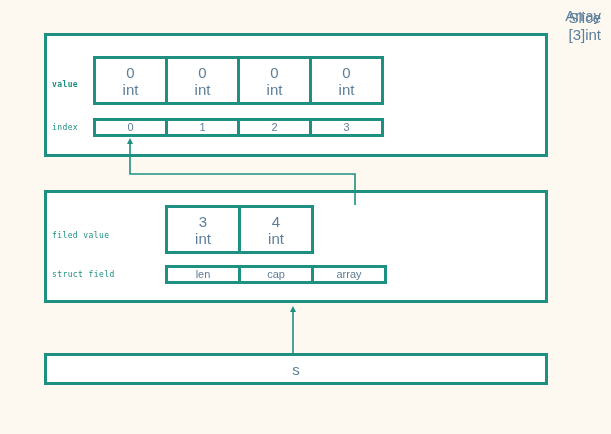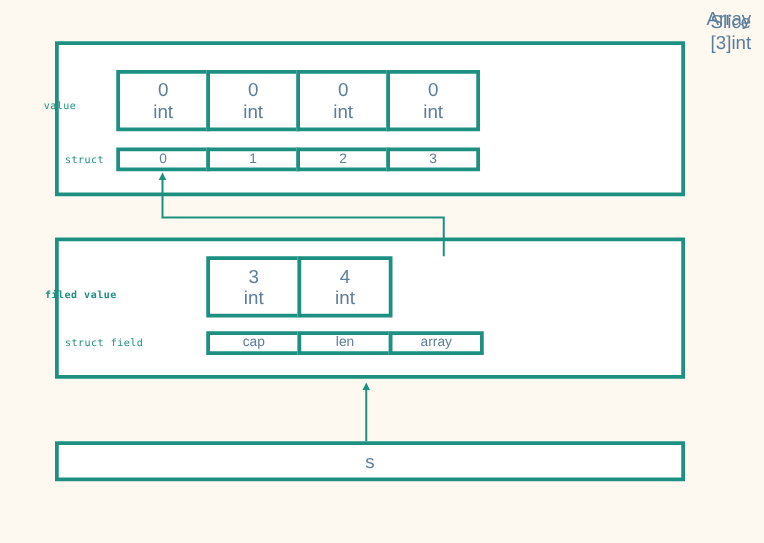--- a/index.html
+++ b/index.html
@@ -45,23 +45,23 @@
 
   
   .row-label {
     position: absolute;
     color: #1d9081;
     font-family: "DejaVu Sans Mono", monospace;
     font-size: 8px;
     letter-spacing: 0.4px;
     white-space: nowrap;
   }
-  #label-value        { left: 35px;  top: 80px; }
+  #label-value        { left: 52px;  top: 80px; font-weight: bold; }
   #label-index        { left: 52px;  top: 123px; }
-  #label-filed-value  { left: 36px;  top: 231px; font-weight: bold; }
+  #label-filed-value  { left: 52px;  top: 231px; }
   #label-struct-field { left: 52px;  top: 270px; }
 
   
   .cell-strip {
     position: absolute;
     display: flex;
   }
   #array-value-row { left: 93px;  top: 56px;  }
   #array-index-row { left: 93px;  top: 118px; }
   #slice-value-row { left: 165px; top: 205px; }
@@ -114,21 +114,21 @@
 <div id="stage">
 
   <div class="group-box" id="array-box"></div>
 
   <div class="group-caption" id="array-caption">
     <div>Array</div>
     <div>[3]int</div>
   </div>
 
   <div class="row-label" id="label-value">value</div>
-  <div class="row-label" id="label-index">struct</div>
+  <div class="row-label" id="label-index">index</div>
 
   <div class="cell-strip" id="array-value-row">
     <div class="cell tall">
       <span class="cell-top">0</span>
       <span class="cell-type">int</span>
     </div>
     <div class="cell tall">
       <span class="cell-top">0</span>
       <span class="cell-type">int</span>
     </div>
@@ -163,22 +163,22 @@
       <span class="cell-top">3</span>
       <span class="cell-type">int</span>
     </div>
     <div class="cell tall">
       <span class="cell-top">4</span>
       <span class="cell-type">int</span>
     </div>
   </div>
 
   <div class="cell-strip" id="slice-field-row">
+    <div class="cell short">len</div>
     <div class="cell short">cap</div>
-    <div class="cell short">len</div>
     <div class="cell short">array</div>
   </div>
 
   <div class="group-box" id="var-box" style="display:flex;align-items:center;justify-content:center;">
     <span style="color:#5d7e9b;font-size:15px;">s</span>
   </div>
 
   <svg id="connectors">
     <defs>
       <marker id="arrowhead" markerWidth="7" markerHeight="7" refX="3" refY="3.2" orient="auto" markerUnits="userSpaceOnUse">

